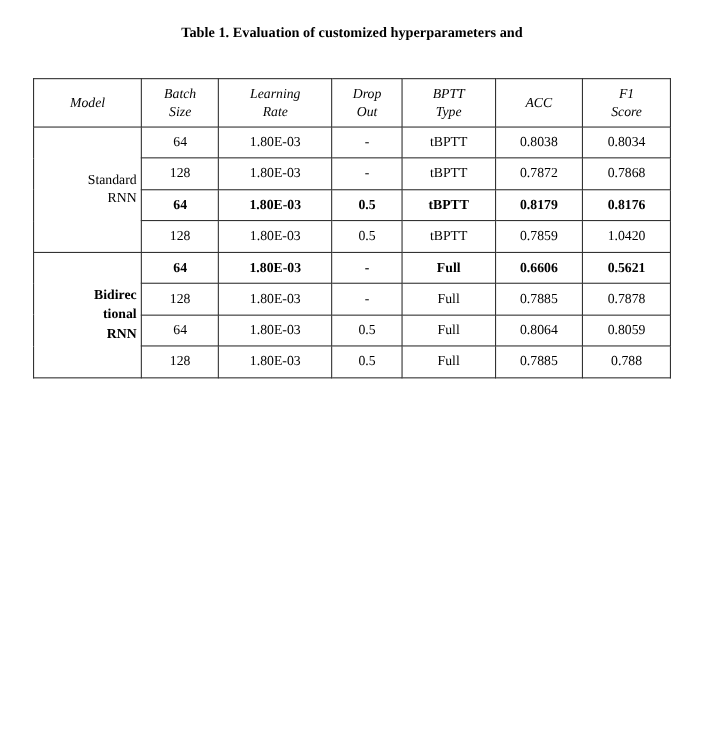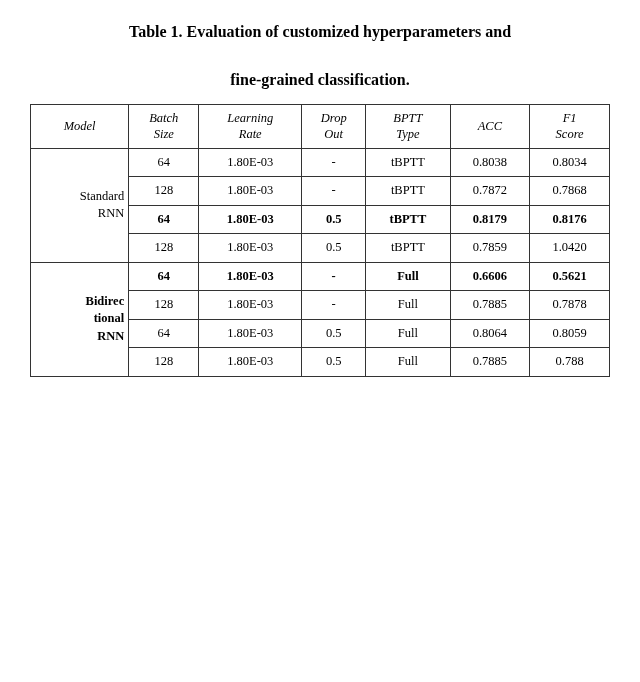--- a/index.html
+++ b/index.html
@@ -20,21 +20,21 @@
       min-height: 682px;
     }
 
     .container {
       width: 580px;
     }
 
     .table-title {
       text-align: center;
       font-weight: bold;
-      font-size: 16px;
+      font-size: 13px;
       margin-bottom: 12px;
       line-height: 1.5;
     }
 
     table {
       width: 100%;
       border-collapse: collapse;
       font-size: 12.5px;
       font-family: Liberation Serif, serif;
     }
@@ -72,21 +72,20 @@
       font-style: italic;
     }
   </style>
 </head>
 <body>
 
 <div class="container">
   <div class="table-title">
     <span>Table 1. Evaluation of customized hyperparameters and</span><br>
     <br>
-    <span>fine-grained classification.</span>
   </div>
 
   <table>
     <thead>
       <tr class="header-row">
         <th><em>Model</em></th>
         <th>Batch<br>Size</th>
         <th>Learning<br>Rate</th>
         <th>Drop<br>Out</th>
         <th>BPTT<br>Type</th>

